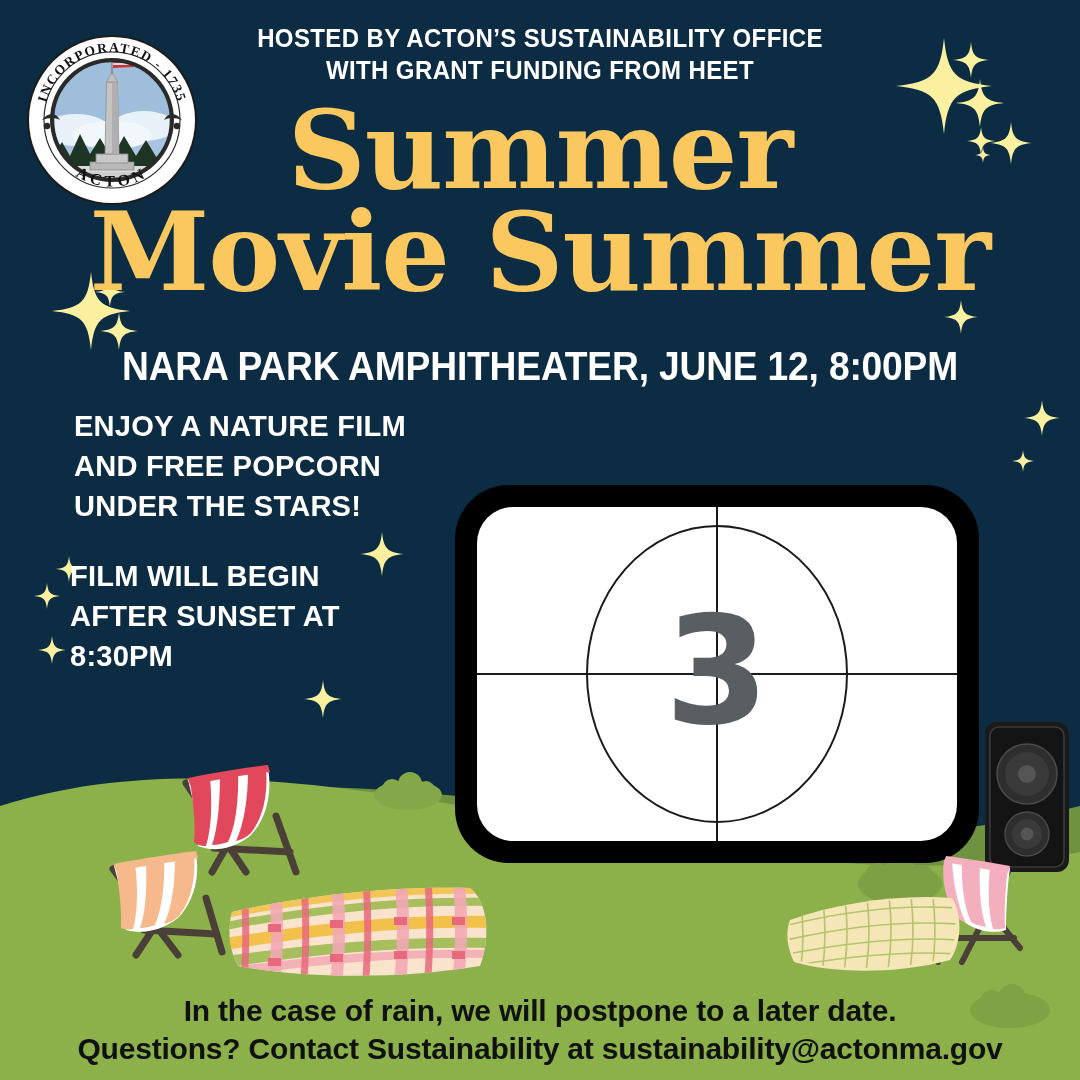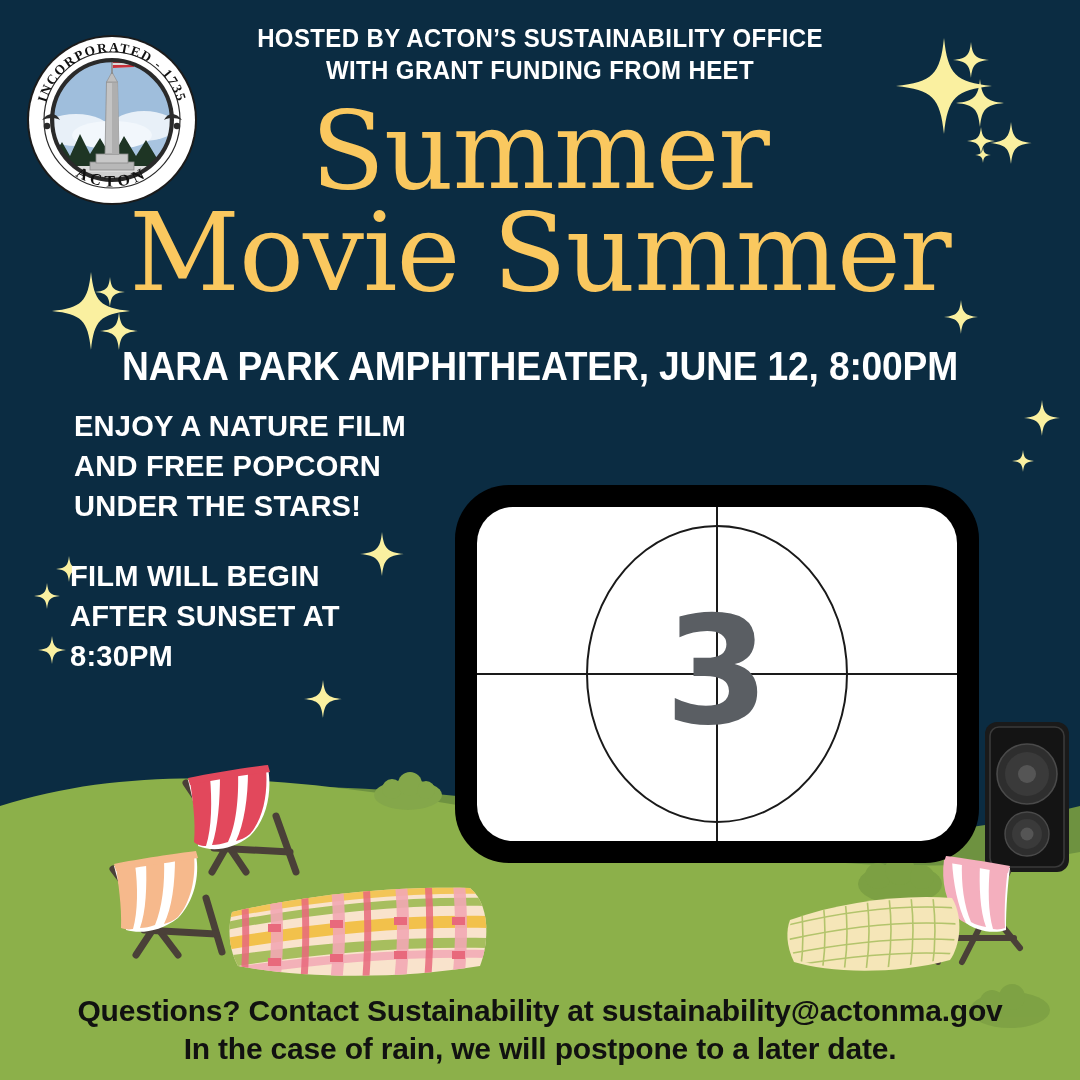--- a/index.html
+++ b/index.html
@@ -29,21 +29,21 @@
     font-family:"Liberation Sans", sans-serif;
     transform:scaleX(0.96);
   }
   .hosted div{white-space:nowrap;}
 
   
   .title{
     position:absolute;left:0;right:0;top:98px;
     text-align:center;color:#FAC85F;
     font-family:"DejaVu Serif","Liberation Serif",serif;
-    font-weight:normal;font-size:108px;line-height:0.98;
+    font-weight:bold;font-size:108px;line-height:0.98;
     letter-spacing:-1px;
   }
   .title .l1{display:block;}
   .title .l2{display:block;margin-top:-4px;}
 
   
   .venue{
     position:absolute;left:0;right:0;top:344px;
     text-align:center;color:#FFFFFF;
     font-weight:bold;font-size:40px;letter-spacing:-0.2px;
@@ -428,17 +428,17 @@
         <path d="M784 926 C840 912, 900 904, 958 908"></path>
         <path d="M786 940 C840 928, 900 920, 958 924"></path>
         <path d="M788 954 C840 944, 900 936, 958 940"></path>
         <path d="M790 966 C840 958, 900 950, 958 954"></path>
       </g>
     </g>
 
   </svg>
 
   <div class="footer">
+    <div>In the case of rain, we will postpone to a later date.</div>
     <div>Questions? Contact Sustainability at sustainability@actonma.gov</div>
-    <div>In the case of rain, we will postpone to a later date.</div>
   </div>
 
 </div>
 
 </body></html>

